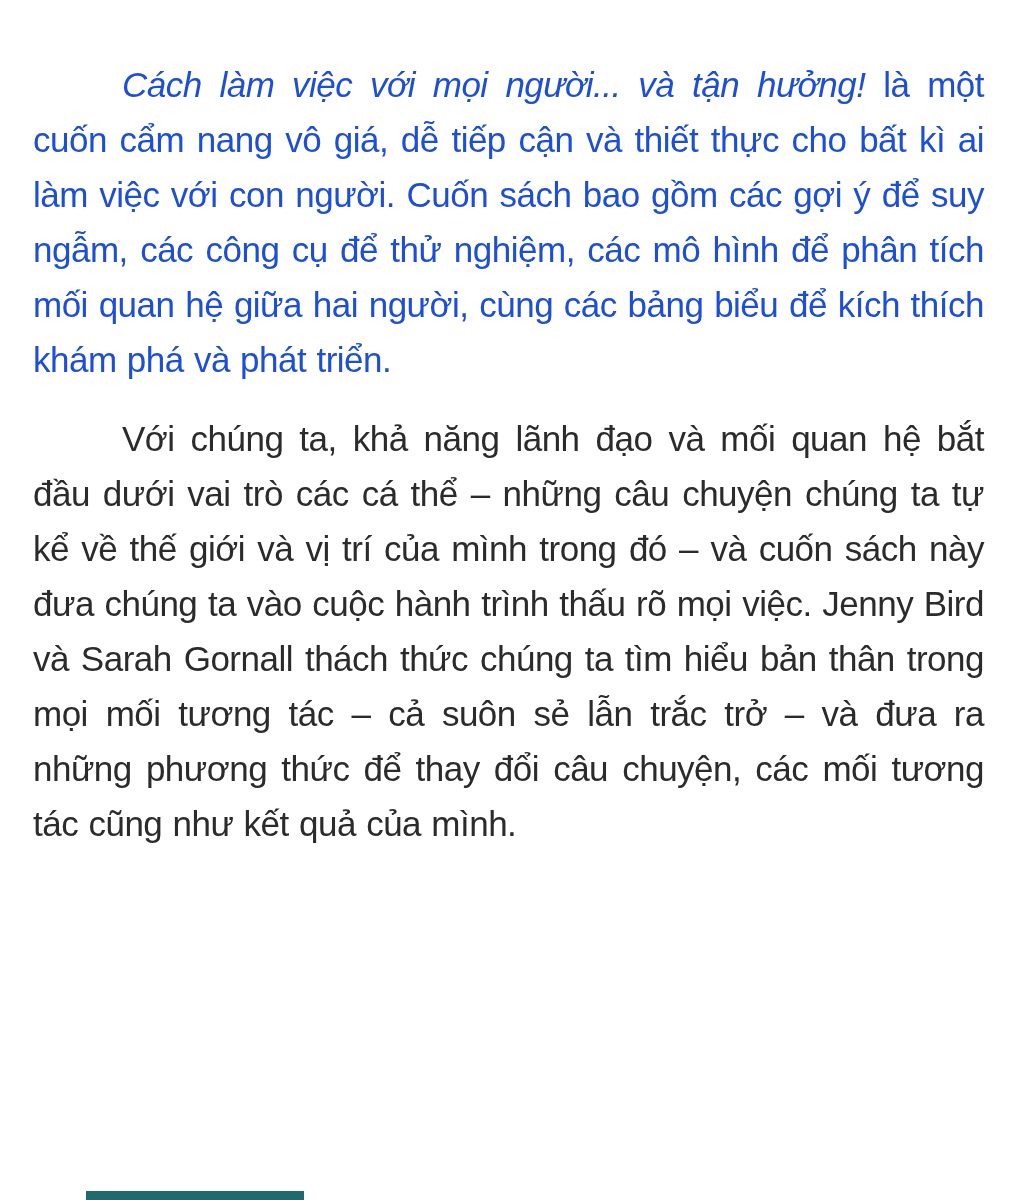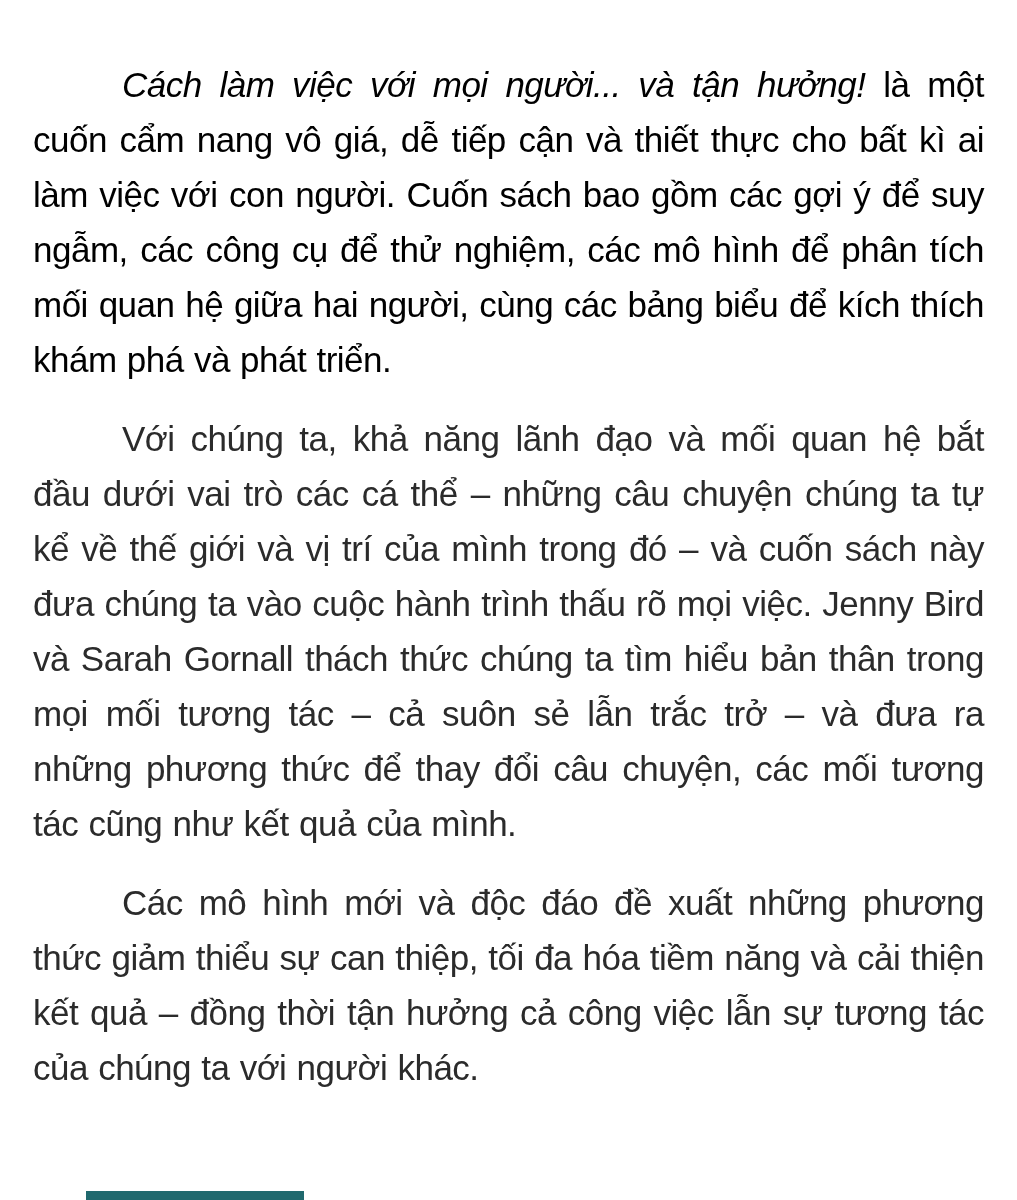--- a/index.html
+++ b/index.html
@@ -44,24 +44,23 @@
     height: 9px;
     background: #20696e;
   }
 </style>
 </head>
 <body style="background: rgb(255, 255, 255);">
 
 <div class="page">
   <div class="content">
 
-    <p class="para" style="color: #000000;">
+    <p class="para" style="color: #1d4ed8;">
       <em>Cách làm việc với mọi người... và tận hưởng!</em><span> là một cuốn cẩm nang vô giá, dễ tiếp cận và thiết thực cho bất kì ai làm việc với con người. Cuốn sách bao gồm các gợi ý để suy ngẫm, các công cụ để thử nghiệm, các mô hình để phân tích mối quan hệ giữa hai người, cùng các bảng biểu để kích thích khám phá và phát triển.</span>
     </p>
 
     <p class="para" style="color: rgb(43, 43, 43);">Với chúng ta, khả năng lãnh đạo và mối quan hệ bắt đầu dưới vai trò các cá thể – những câu chuyện chúng ta tự kể về thế giới và vị trí của mình trong đó – và cuốn sách này đưa chúng ta vào cuộc hành trình thấu rõ mọi việc. Jenny Bird và Sarah Gornall thách thức chúng ta tìm hiểu bản thân trong mọi mối tương tác – cả suôn sẻ lẫn trắc trở – và đưa ra những phương thức để thay đổi câu chuyện, các mối tương tác cũng như kết quả của mình.</p>
 
-    <p class="para" style="color: rgb(43, 43, 43);">Các mô hình mới và độc đáo đề xuất những phương thức giảm thiểu sự can thiệp, tối đa hóa tiềm năng và cải thiện kết quả – đồng thời tận hưởng cả công việc lẫn sự tương tác của chúng ta với người khác.</p>
 
   </div>
 
   <div class="bottom-bar" style="background: rgb(32, 105, 110);"></div>
 </div>
 
 </body></html>

